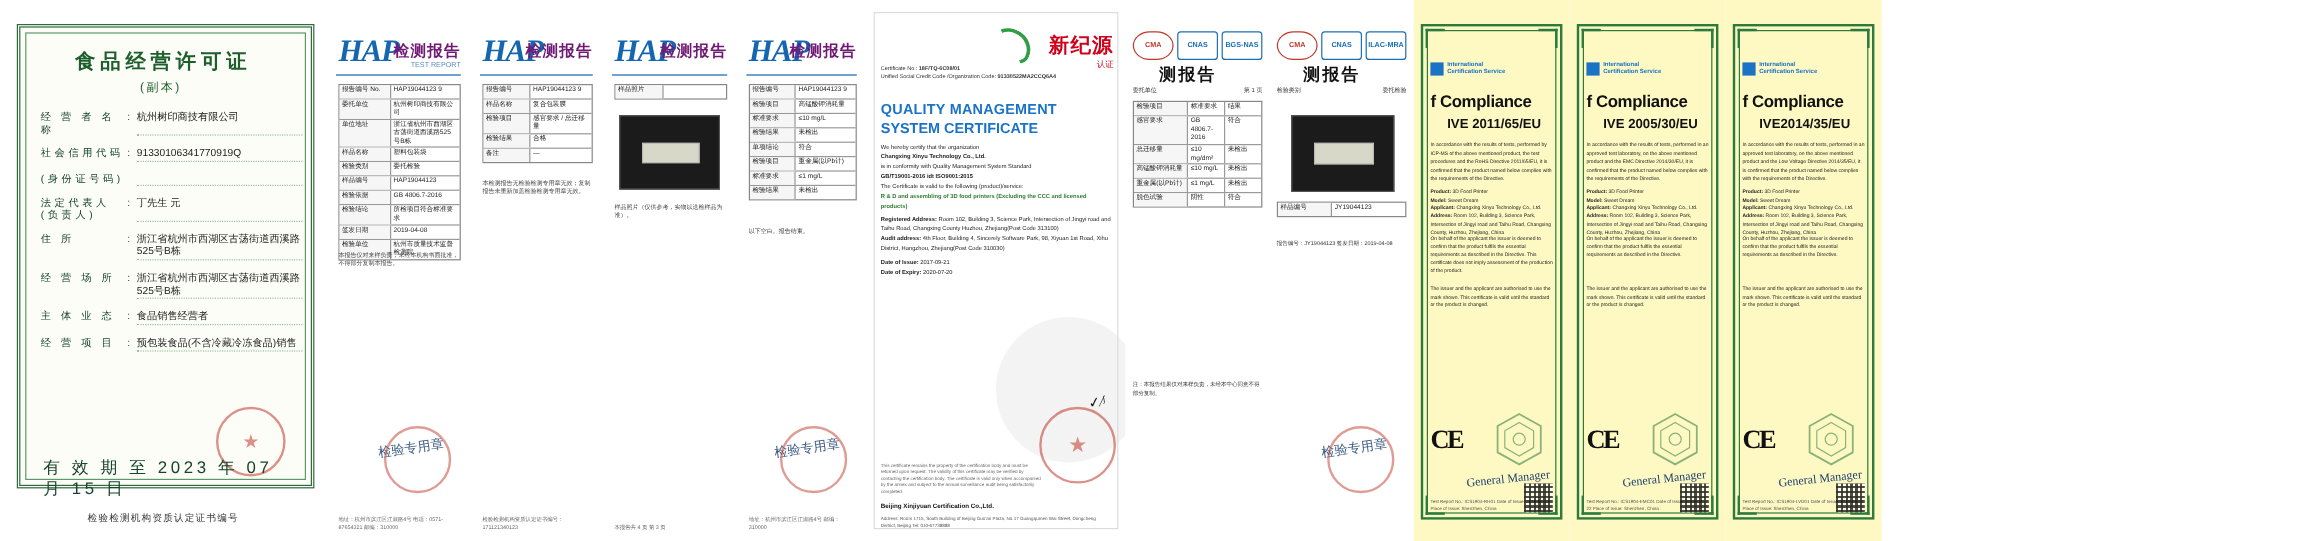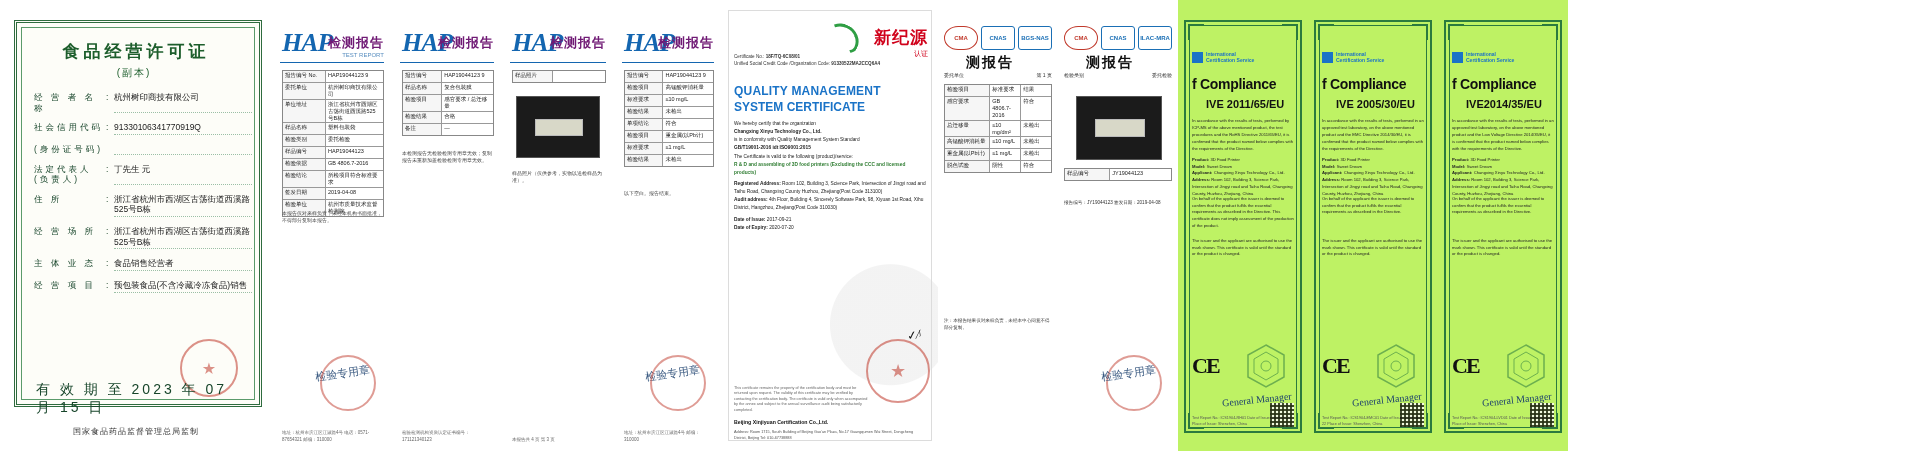--- a/index.html
+++ b/index.html
@@ -161,21 +161,21 @@
     font-size:6px;color:#1a6fb5;font-weight:bold;background:#fff;
   }
   .cma .badge.red{border-color:#c0392b;color:#c0392b;}
   .cma .badge.oval{border-radius:50%/60%;}
   .cma .cn-title{position:absolute;left:0;right:16px;top:54px;text-align:center;font-size:14px;font-weight:bold;color:#111;letter-spacing:2px;}
   .cma .subrow{position:absolute;left:6px;right:6px;top:72px;display:flex;justify-content:space-between;font-size:5px;color:#333;}
   .cma .table{position:absolute;left:6px;right:6px;top:84px;border:1px solid #888;}
   .cma .note{position:absolute;left:6px;right:6px;font-size:4.6px;color:#333;line-height:1.4;}
 
   
-  .ce{width:130px;background:#bef264;}
+  .ce{width:130px;background:#fef9c3;}
   .ce .frame{position:absolute;left:6px;top:20px;right:6px;bottom:18px;border:2px solid #2b7a3e;}
   .ce .frame:after{content:"";position:absolute;left:3px;top:3px;right:3px;bottom:3px;border:1px solid #2b7a3e;}
   .ce .corner{position:absolute;width:14px;height:14px;border:2px solid #2b7a3e;}
   .ce .c1{left:10px;top:24px;border-right:none;border-bottom:none;}
   .ce .c2{right:10px;top:24px;border-left:none;border-bottom:none;}
   .ce .c3{left:10px;bottom:22px;border-right:none;border-top:none;}
   .ce .c4{right:10px;bottom:22px;border-left:none;border-top:none;}
   .ce .org{position:absolute;left:14px;top:52px;right:14px;display:flex;align-items:center;gap:3px;}
   .ce .org .sq{width:11px;height:11px;background:#1a73c7;}
   .ce .org .nm{font-size:5px;color:#1a73c7;font-weight:bold;line-height:1.15;}
@@ -240,21 +240,21 @@
         <span class="val">食品销售经营者</span>
       </div>
       <div class="row">
         <span class="lbl">经 营 项 目</span>
         <span class="colon">:</span>
         <span class="val">预包装食品(不含冷藏冷冻食品)销售</span>
       </div>
     </div>
     <div class="seal"></div>
     <div class="valid">有 效 期 至 2023 年 07 月 15 日</div>
-    <div class="issuer">国家食品药品监督管理总局监制</div>
+    <div class="issuer">检验检测机构资质认定证书编号</div>
   </div>
 
   <div class="doc hap d2">
     <div class="logo">HAP</div>
     <div class="cn-title">检测报告</div>
     <div class="cn-sub">TEST REPORT</div>
     <div class="hdr-line"></div>
     <div class="table">
       <div class="tr">
           <div class="tc k">报告编号 No.</div>

